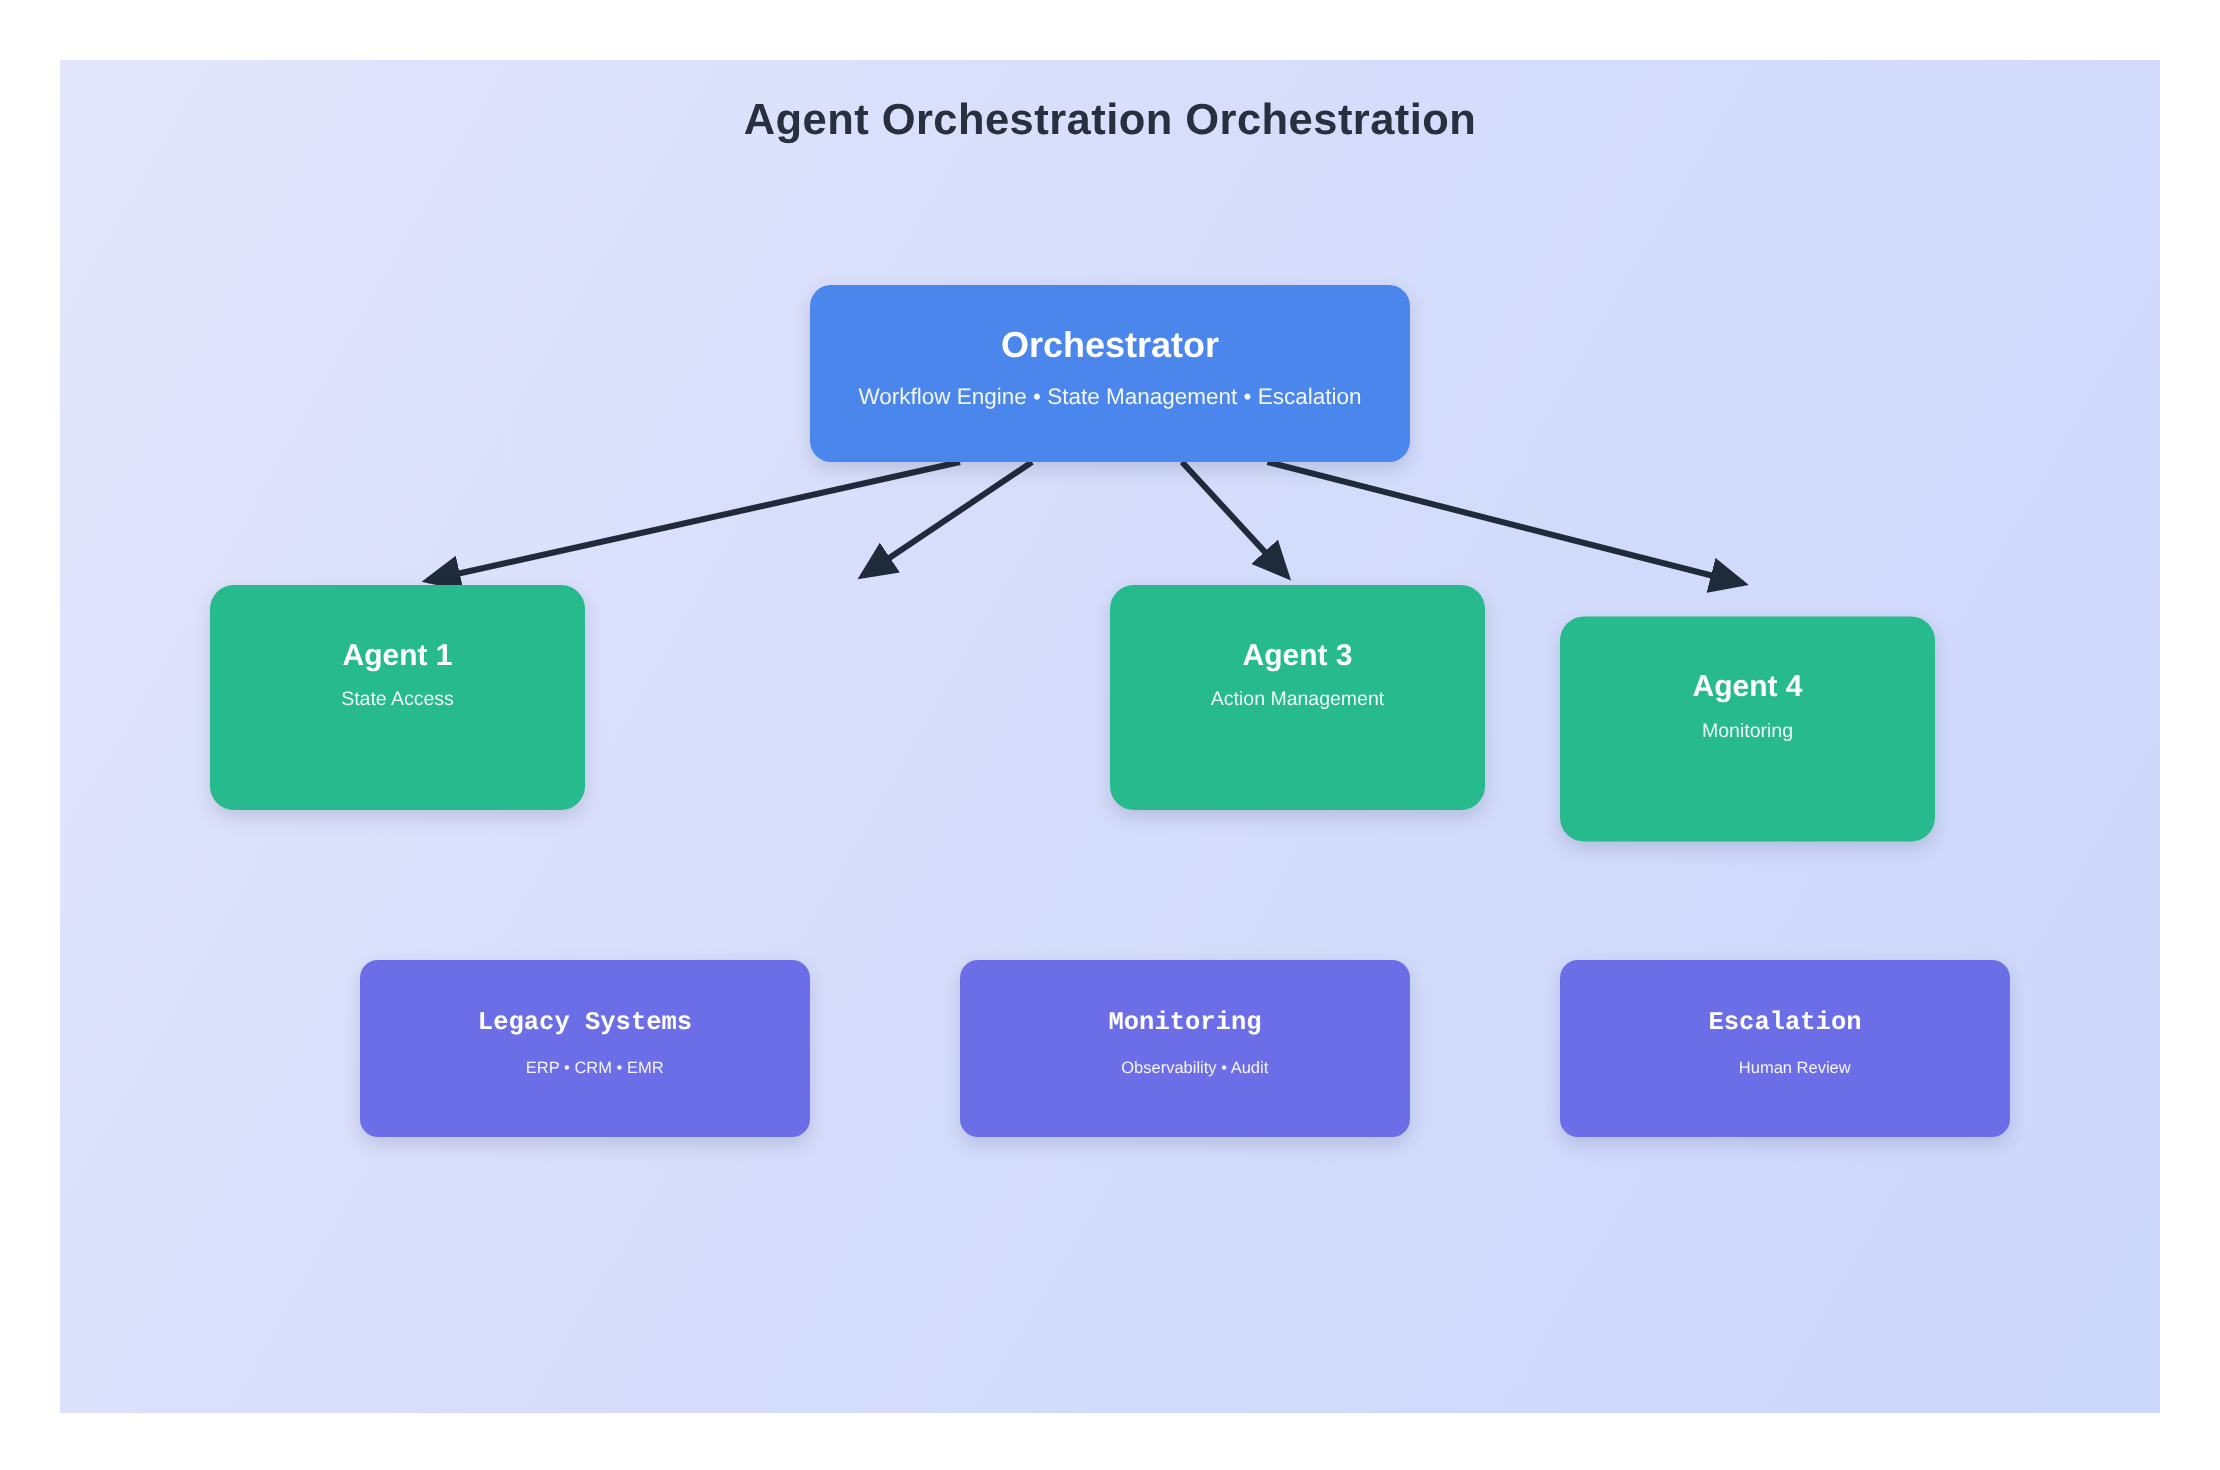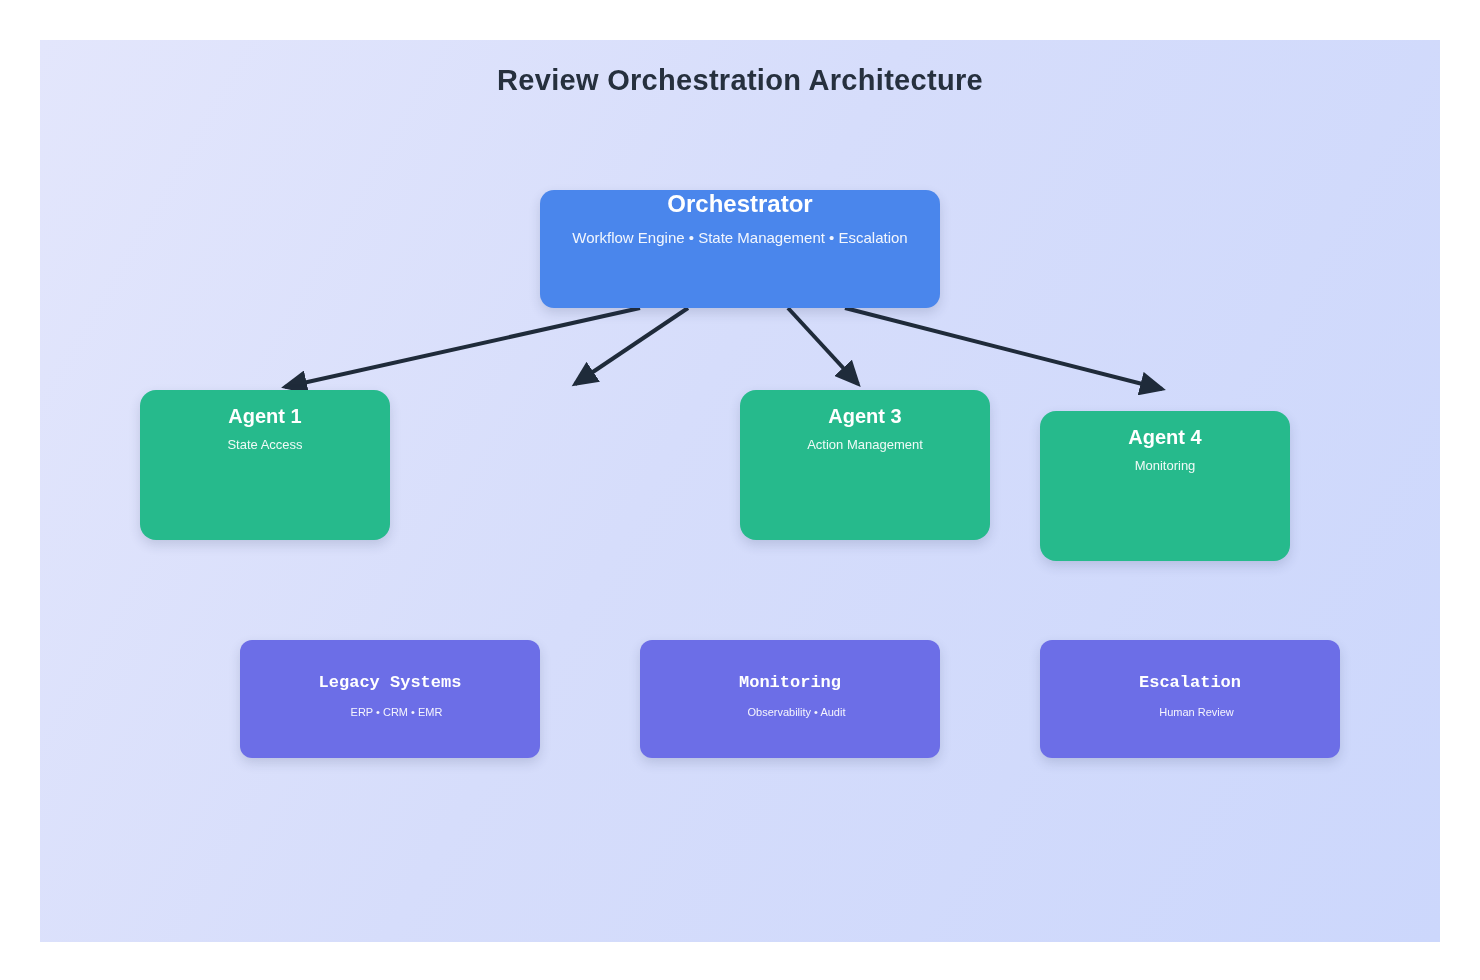--- a/index.html
+++ b/index.html
@@ -33,31 +33,32 @@
     text-align: center;
   }
   .node .node-title { font-weight: bold; }
   .node .node-subtitle { color: rgba(255,255,255,0.93); }
 
   .orchestrator {
     left: 500px; top: 150px;
     width: 400px; height: 118px;
     background: #4a86ec;
     border-radius: 14px;
+    padding-top: 27px;
     box-shadow: 0 5px 12px rgba(40,50,90,0.16);
   }
   .orchestrator .node-title { font-size: 24px; line-height: 28px; }
   .orchestrator .node-subtitle { font-size: 15px; line-height: 18px; margin-top: 11px; }
 
   .agent {
     top: 350px;
     width: 250px; height: 150px;
     background: #26ba8c;
     border-radius: 16px;
-    padding-top: 14px;
+    padding-top: 35px;
     box-shadow: 0 5px 12px rgba(40,50,90,0.16);
   }
   .agent .node-title { font-size: 20px; line-height: 24px; }
   .agent .node-subtitle { font-size: 13px; line-height: 16px; margin-top: 9px; }
   .agent-0 { left: 100px; }
   .agent-1 { left: 400px; }
   .agent-2 { left: 700px; }
   .agent-3 { left: 1000px; margin-top: 21px; }
 
   .system {
@@ -84,21 +85,21 @@
     stroke: #1f2b3a;
     stroke-width: 4;
     fill: none;
   }
 </style>
 </head>
 <body>
 
 <div class="canvas">
 
-  <div class="diagram-title">Review Orchestration Architecture</div>
+  <div class="diagram-title">Agent Orchestration Orchestration</div>
 
   <svg class="connector-layer" viewBox="0 0 1400 902" xmlns="http://www.w3.org/2000/svg">
     <defs>
       <marker id="arrowhead" markerWidth="7" markerHeight="6" refX="5.5" refY="3" orient="auto" markerUnits="strokeWidth">
         <path d="M0,0 L6.5,3 L0,6 Z" fill="#1f2b3a"></path>
       </marker>
     </defs>
     <line class="arrow" x1="600" y1="268" x2="245" y2="347" marker-end="url(#arrowhead)"></line>
     <line class="arrow" x1="648" y1="268" x2="535" y2="344" marker-end="url(#arrowhead)"></line>
     <line class="arrow" x1="748" y1="268" x2="818" y2="344" marker-end="url(#arrowhead)"></line>

